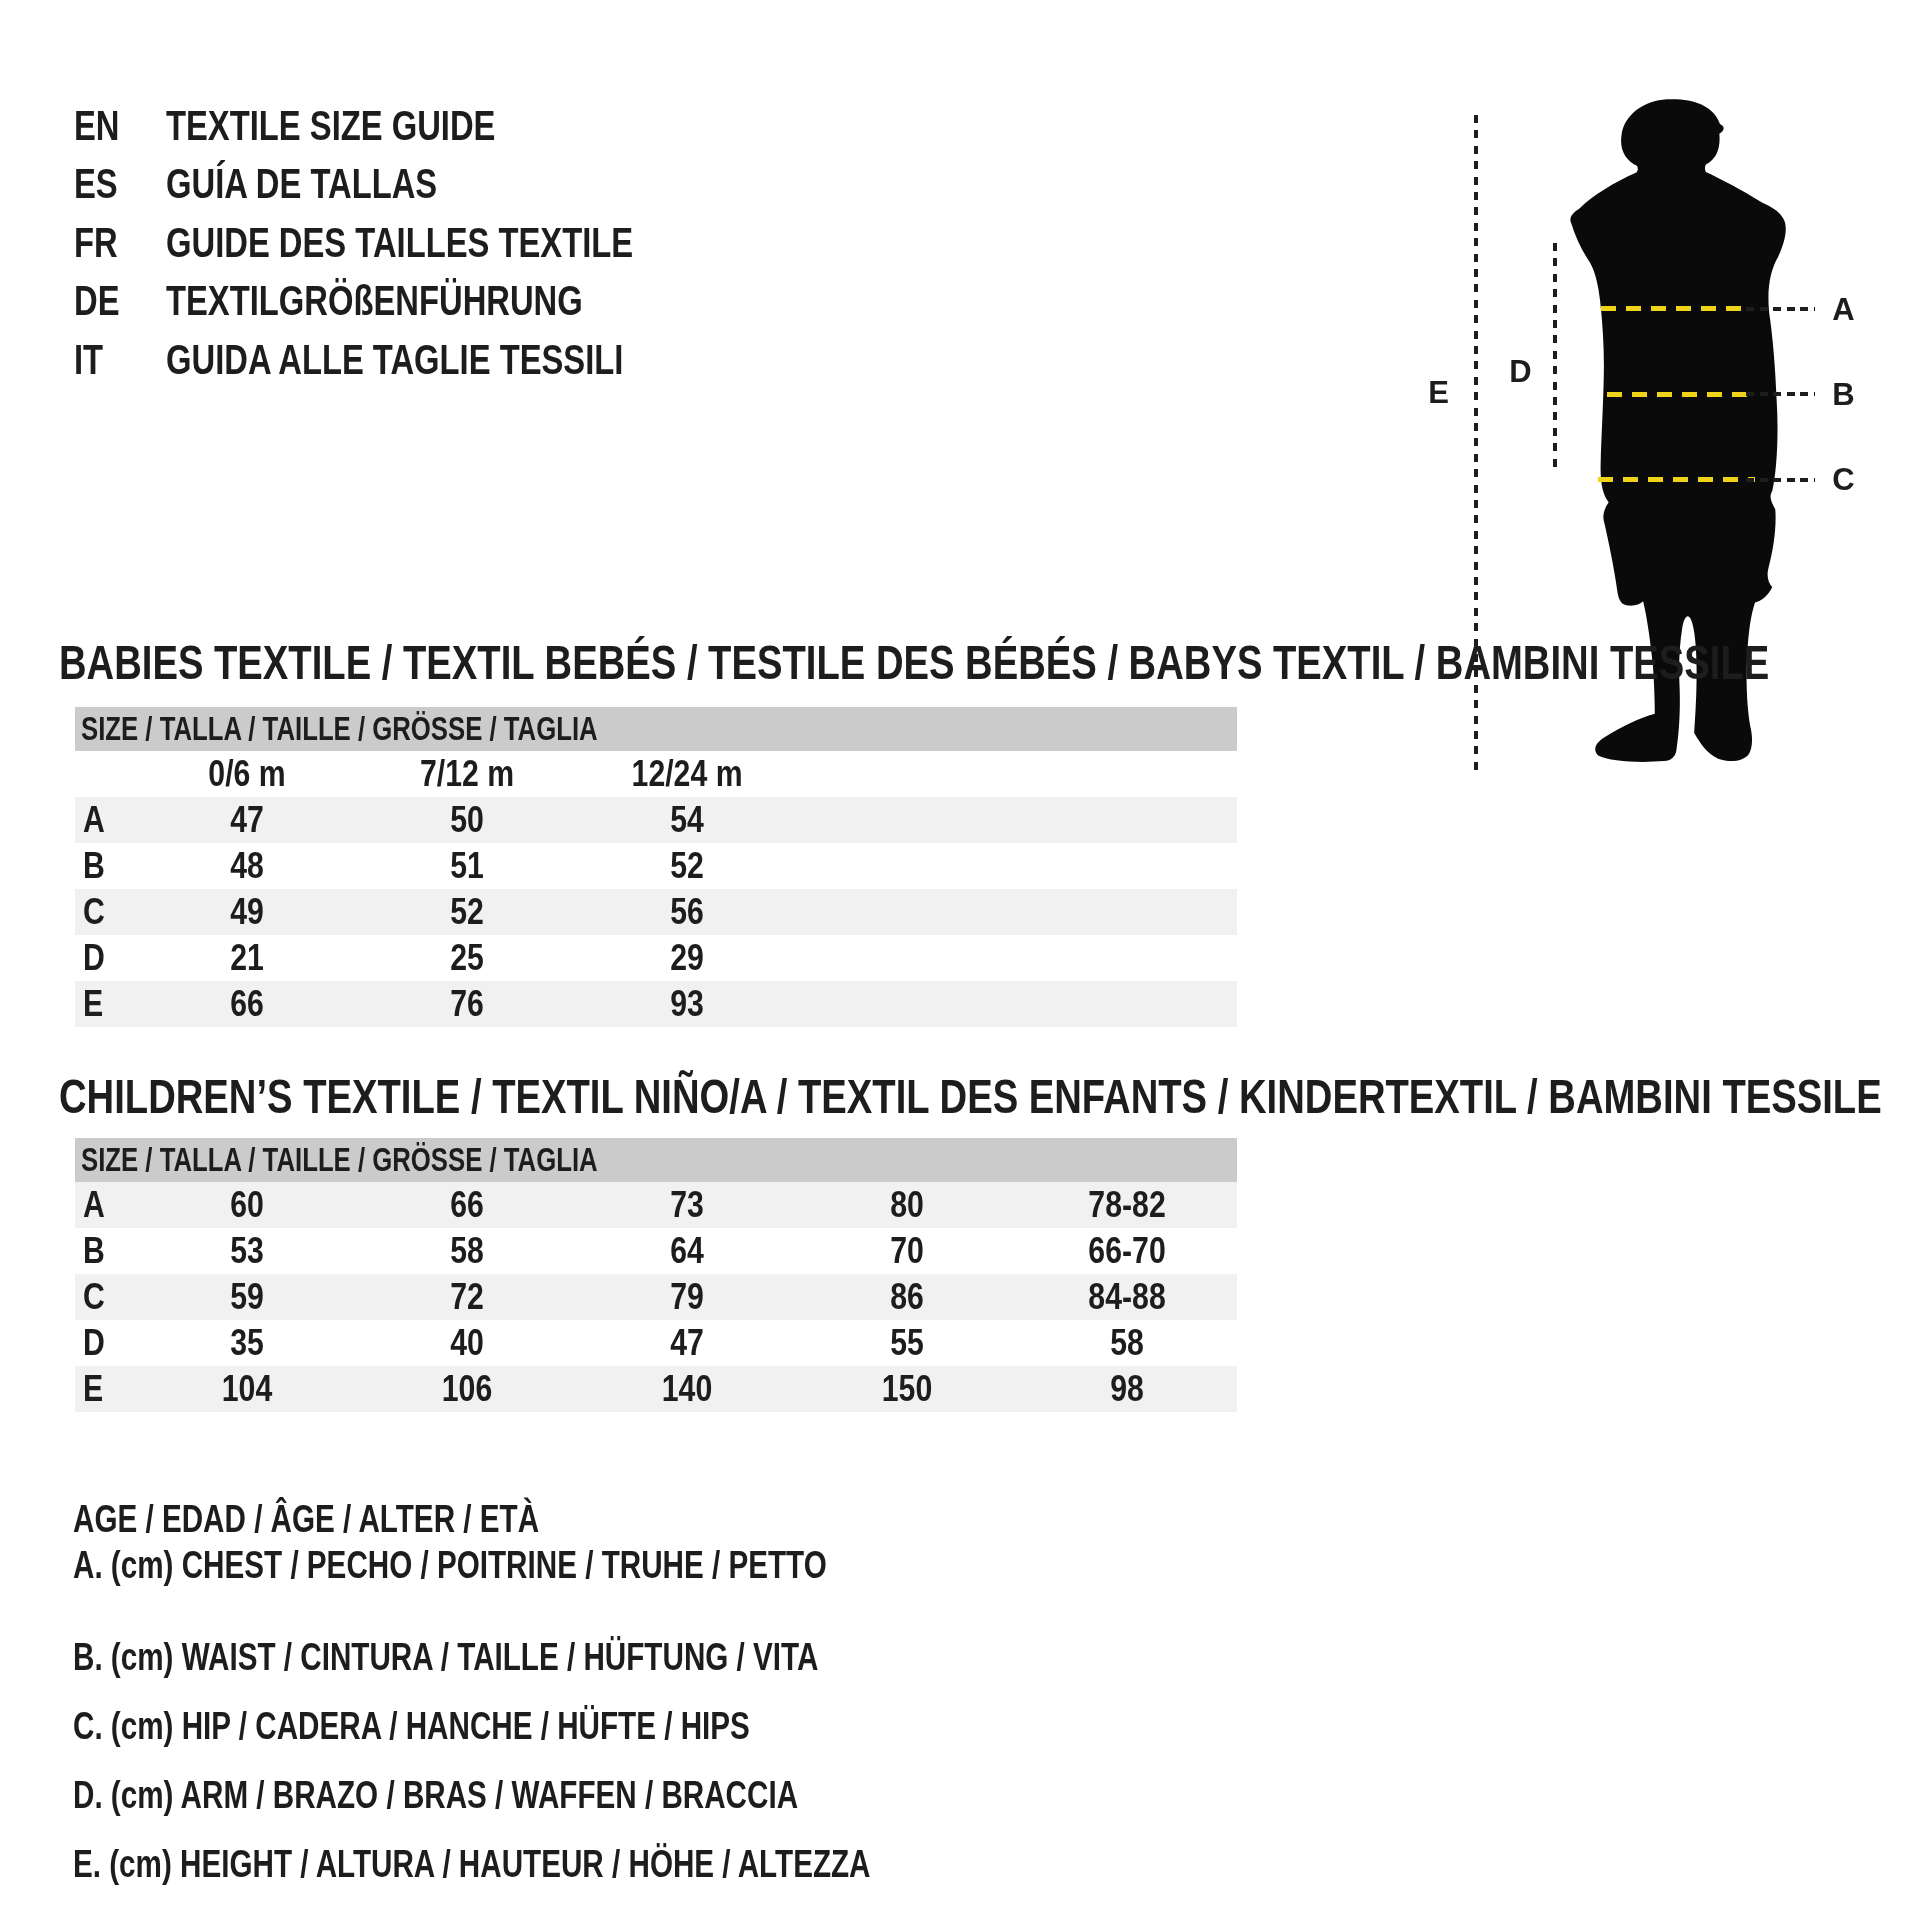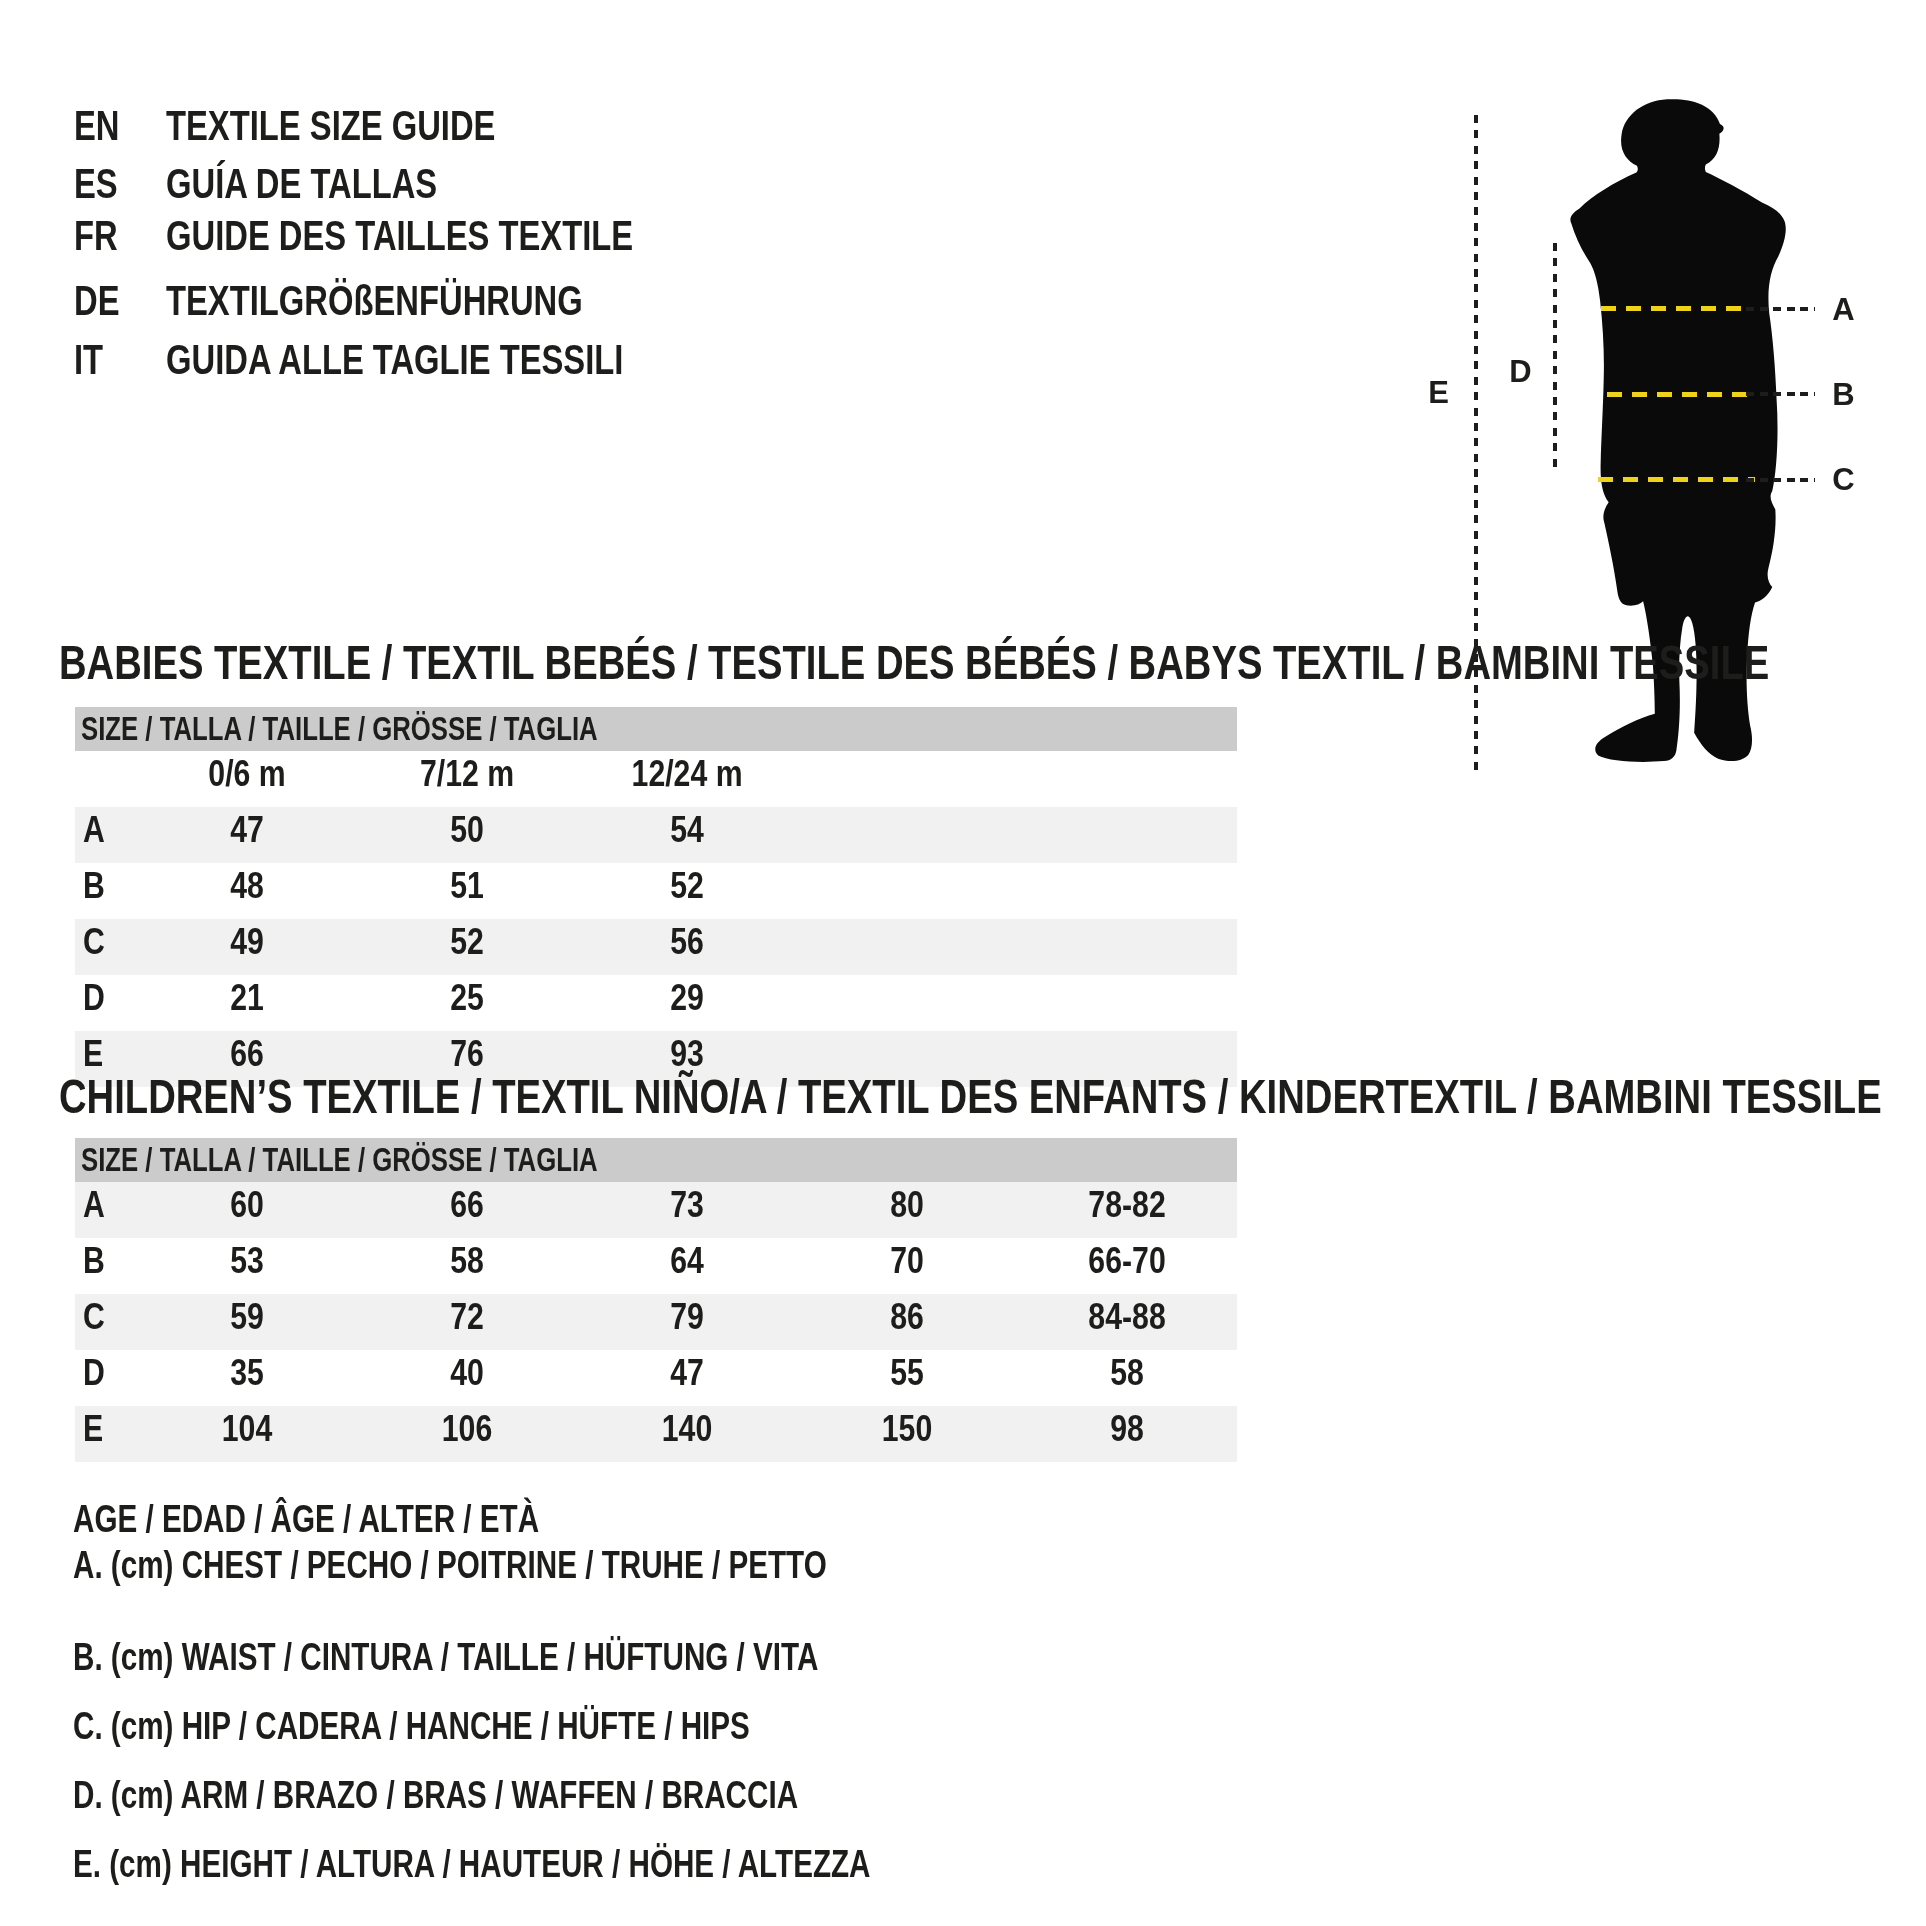--- a/index.html
+++ b/index.html
@@ -10,21 +10,21 @@
   .cnd  { display:inline-block; transform:scaleX(0.78); transform-origin:0 50%; white-space:nowrap; }
   .cndc { display:inline-block; transform:scaleX(0.84); transform-origin:50% 50%; white-space:nowrap; }
 
   .lang-row { position:absolute; left:74px; display:flex; font-size:42px; line-height:59px; height:59px;text-decoration:underline; }
   .lang-code { width:92px; flex:0 0 92px; }
 
   .sec-title { position:absolute; left:59px; font-size:49px; line-height:43px; }
 
   .table { position:absolute; left:75px; width:1162px; }
   .size-bar { height:44px; background:#cbcbcc; font-size:33px; line-height:44px; padding-left:6px; }
-  .trow { display:grid; grid-template-columns:62px repeat(5,1fr); height:56px; line-height:46px; font-size:36px; }
+  .trow { display:grid; grid-template-columns:62px repeat(5,1fr); height:46px; line-height:46px; font-size:36px; }
   .trow .cell { text-align:center; }
   .trow .lbl  { text-align:left; padding-left:6.2px; }
   .trow.stripe { background:#f1f1f2; }
 
   .legend-line { position:absolute; left:73px; font-size:38px; line-height:38px; }
 
   .vline   { position:absolute; width:4.3px;
              background-image:repeating-linear-gradient(180deg,#1d1d1b 0 8px,transparent 8px 15.4px); }
   .hdash-y { position:absolute; height:5px;
              background-image:repeating-linear-gradient(90deg,#efd319 0 15px,transparent 15px 25px); }
@@ -38,21 +38,21 @@
 <body>
 
 <div class="lang-row" style="top:96px">
   <span class="lang-code"><span class="cnd">EN</span></span>
   <span><span class="cnd">TEXTILE SIZE GUIDE</span></span>
 </div>
 <div class="lang-row" style="top:154px">
   <span class="lang-code"><span class="cnd">ES</span></span>
   <span><span class="cnd">GUÍA DE TALLAS</span></span>
 </div>
-<div class="lang-row" style="top:206px">
+<div class="lang-row" style="top:213px">
   <span class="lang-code"><span class="cnd">FR</span></span>
   <span><span class="cnd">GUIDE DES TAILLES TEXTILE</span></span>
 </div>
 <div class="lang-row" style="top:271px">
   <span class="lang-code"><span class="cnd">DE</span></span>
   <span><span class="cnd">TEXTILGRÖßENFÜHRUNG</span></span>
 </div>
 <div class="lang-row" style="top:330px">
   <span class="lang-code"><span class="cnd">IT</span></span>
   <span><span class="cnd">GUIDA ALLE TAGLIE TESSILI</span></span>

